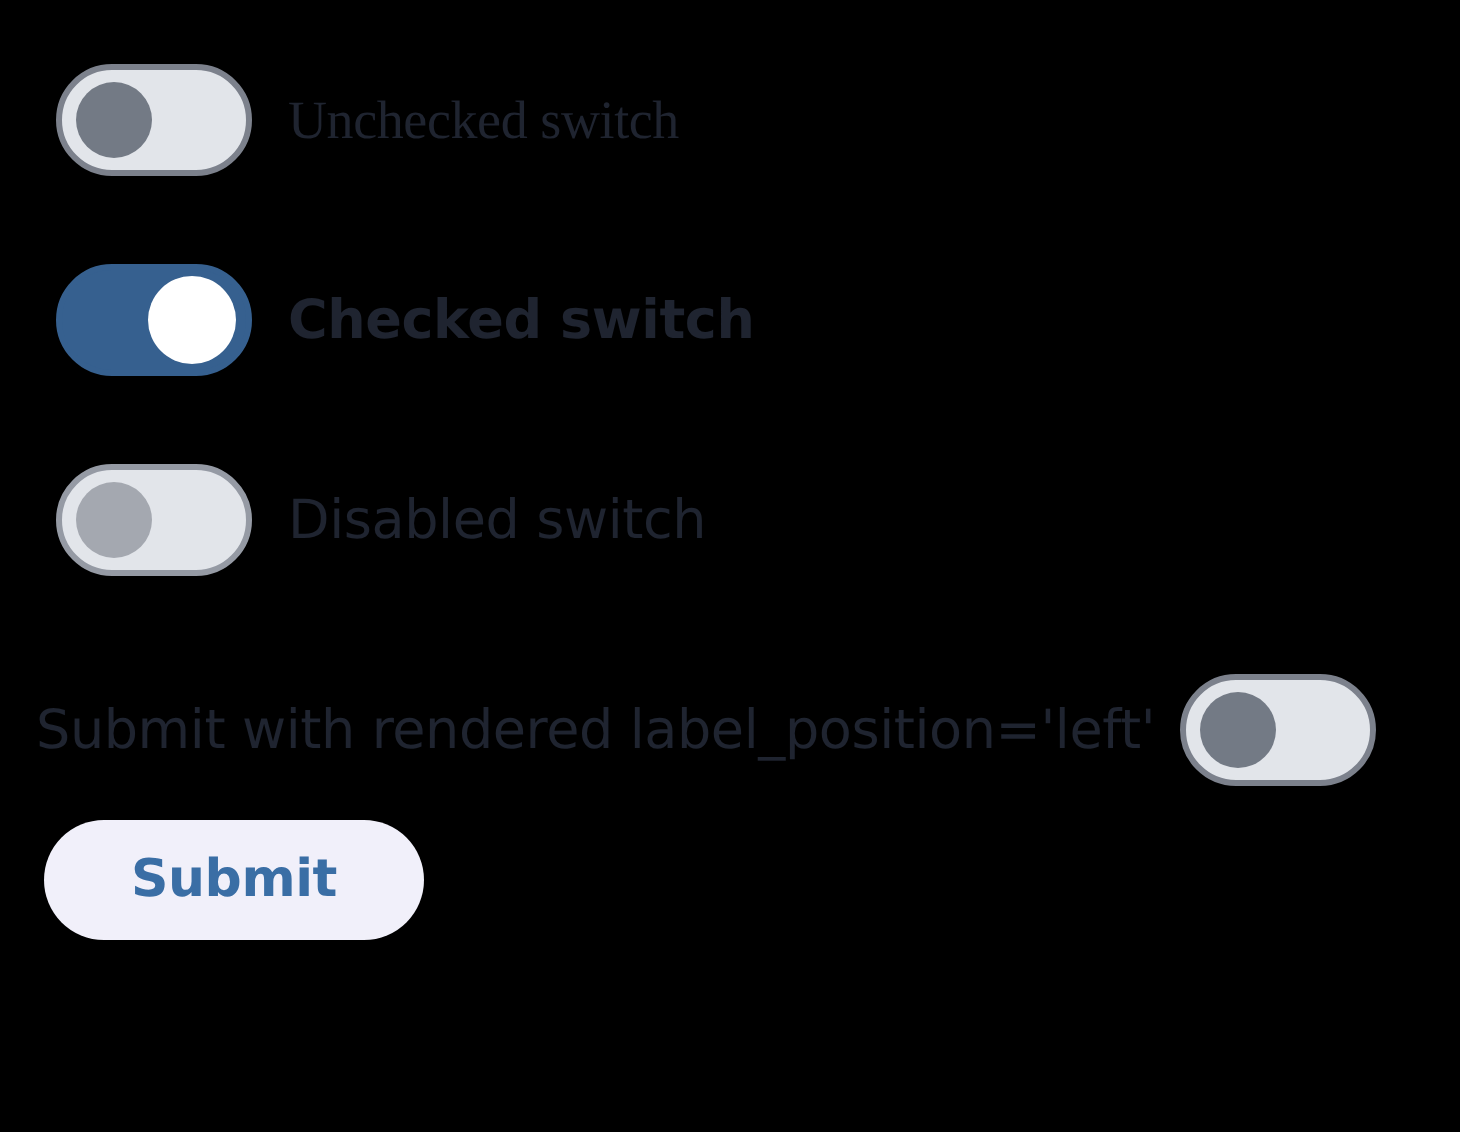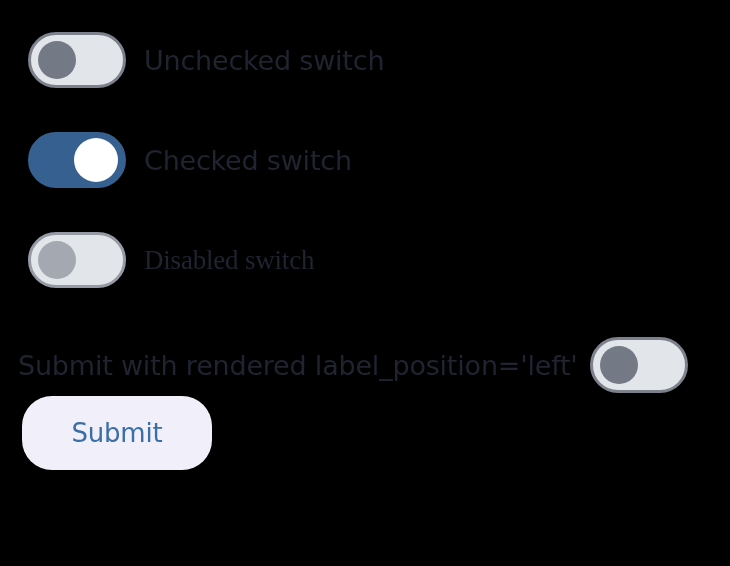--- a/index.html
+++ b/index.html
@@ -90,55 +90,55 @@
   }
 
   .label-right {
     margin-left: 18px;
   }
 
   
   .submit-button {
     position: absolute;
     left: 22px;
-    top: 396px;
+    top: 410px;
     width: 190px;
-    height: 74px;
+    height: 60px;
     border: none;
     border-radius: 30px;
     background: #f1f0fa;
     color: #3a6ea5;
     font-family: "DejaVu Sans", sans-serif;
     font-size: 26px;
-    font-weight: normal;
+    font-weight: bold;
     letter-spacing: -0.2px;
     cursor: pointer;
     padding: 0;
   }
 </style>
 </head>
 <body>
 
 <div class="form-root">
 
-  <div class="switch-row" style="left:28px; top:32px;">
+  <div class="switch-row" style="left:28px; top:32px;font-family:Liberation Serif, serif;">
     <div class="switch off">
       <div class="knob"></div>
     </div>
     <div class="switch-label label-right">Unchecked switch</div>
   </div>
 
-  <div class="switch-row" style="left:28px; top:132px;">
+  <div class="switch-row" style="left:28px; top:132px;font-weight:bold;">
     <div class="switch on">
       <div class="knob"></div>
     </div>
     <div class="switch-label label-right">Checked switch</div>
   </div>
 
-  <div class="switch-row" style="left:28px; top:232px;font-family:Liberation Serif, serif;">
+  <div class="switch-row" style="left:28px; top:232px;">
     <div class="switch off disabled">
       <div class="knob"></div>
     </div>
     <div class="switch-label label-right">Disabled switch</div>
   </div>
 
   <div class="switch-row" style="left:18px; top:337px;">
     <div class="switch-label">Submit with rendered label_position='left'</div>
     <div class="switch off" style="margin-left:12px;">
       <div class="knob"></div>

